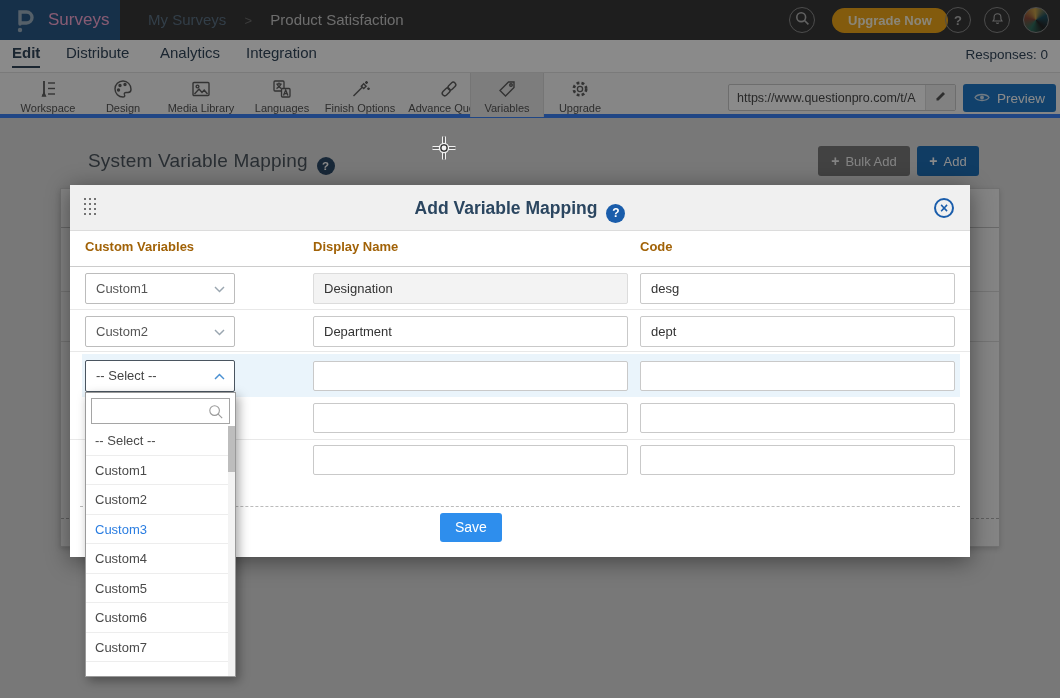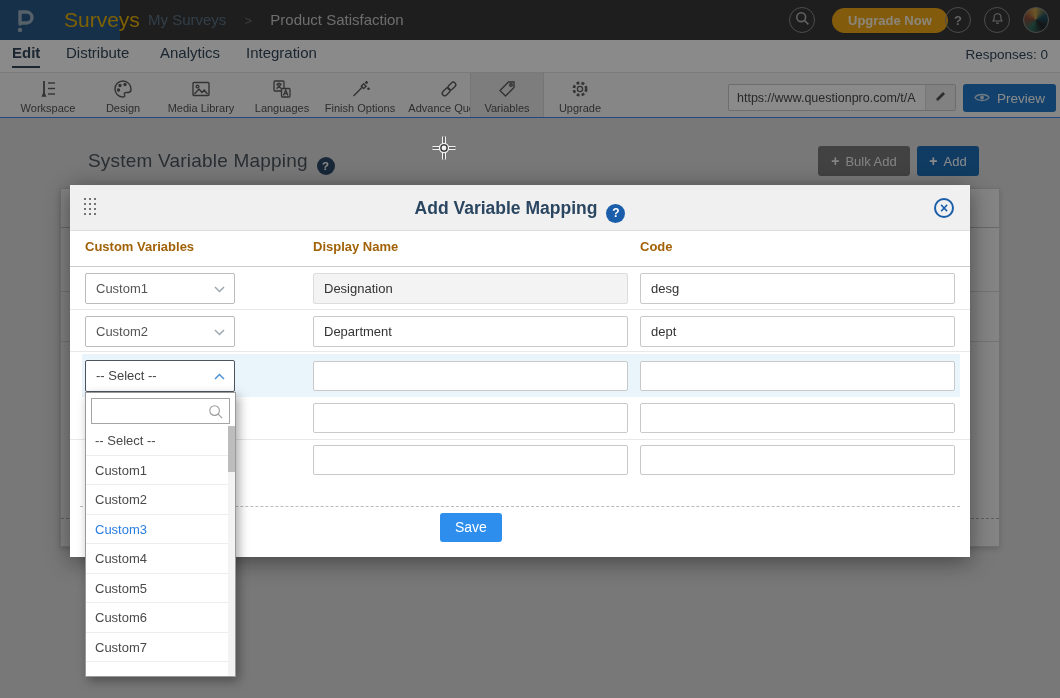--- a/index.html
+++ b/index.html
@@ -5,21 +5,21 @@
   * { margin:0; padding:0; box-sizing:border-box; }
   html,body { background:#222; }
   body { font-family:"Liberation Sans", sans-serif; }
   #screen { position:relative; width:1060px; height:698px; overflow:hidden; background:#dedede; }
   .abs { position:absolute; }
 
   
   #topbar { left:0; top:0; width:1060px; height:40px; background:#383838; z-index:1; }
   #logo-box { left:0; top:0; width:120px; height:40px; background:#2a5a87; }
   #logo-glyph { left:13px; top:6px; }
-  #product-menu { left:48px; top:0; height:40px; line-height:40px; color:#eab308; font-size:21px; cursor:pointer;margin-left:16px; }
+  #product-menu { left:48px; top:0; height:40px; line-height:40px; color:#f9a8d4; font-size:17px; cursor:pointer; }
   .caret-down { display:inline-block; margin-left:8px; vertical-align:2px; width:0; height:0;
     border-left:5px solid transparent; border-right:5px solid transparent; border-top:6px solid #8fa3b3; }
   #breadcrumb { left:148px; top:0; height:40px; line-height:40px; font-size:15px; }
   #breadcrumb .parent { color:#5d7386; cursor:pointer; }
   #breadcrumb .sep { color:#6f6f6f; margin:0 14px; font-size:13px; }
   #breadcrumb .current { color:#c9c9c9; }
   .tb-circle { width:26px; height:26px; border:1.5px solid #8d8d8d; border-radius:50%;
     display:flex; align-items:center; justify-content:center; color:#b5b5b5; cursor:pointer; }
   #search-btn { left:789px; top:7px; }
   #upgrade-btn { left:832px; top:8px; height:25px; padding:0 16px; background:#f2a818; border-radius:13px;
@@ -30,21 +30,21 @@
     background:conic-gradient(from 210deg,#2f6f5f,#8a4a3a,#caa24a,#1f4f5f,#252525,#2f6f5f); }
 
   
   #navrow { left:0; top:40px; width:1060px; height:32px; background:#ffffff; z-index:1; }
   .nav-tab { position:absolute; top:0; height:28px; line-height:26px; font-size:15px; color:#33475b; cursor:pointer; }
   .nav-tab.active { font-weight:bold; border-bottom:2px solid #33475b; }
   #responses { right:12px; top:0; height:32px; line-height:30px; font-size:13.5px; color:#33475b; }
 
   
   #toolbar { left:0; top:72px; width:1060px; height:46px; background:#f7f7f7; border-top:1px solid #e2e2e2;
-    border-bottom:1px solid #3b82f6; z-index:1; }
+    border-bottom:4px solid #3b82f6; z-index:1; }
   .tool-item { position:absolute; top:0; height:44px; text-align:center; cursor:pointer; padding-top:5px; }
   .tool-item svg { display:block; margin:0 auto; }
   .tool-label { display:block; font-size:11px; color:#555; margin-top:2px; white-space:nowrap; }
   .tool-item.active { background:#e7e7e7; border-left:1px solid #d8d8d8; border-right:1px solid #d8d8d8; }
   #url-wrap { left:728px; top:11px; width:228px; height:27px; background:#fff; border:1px solid #c9c9c9; border-radius:2px; }
   #url-input { position:absolute; left:0; top:0; width:100%; height:100%; border:none; outline:none; background:transparent;
     font-family:"Liberation Sans",sans-serif; font-size:12.5px; color:#4a4a4a; padding:0 34px 0 8px; }
   #url-edit { position:absolute; right:0; top:0; width:30px; height:25px; background:#efefef; border-left:1px solid #ddd;
     display:flex; align-items:center; justify-content:center; cursor:pointer; }
   #preview-btn { left:963px; top:11px; width:93px; height:28px; background:#2079c7; border-radius:3px; color:#fff;

